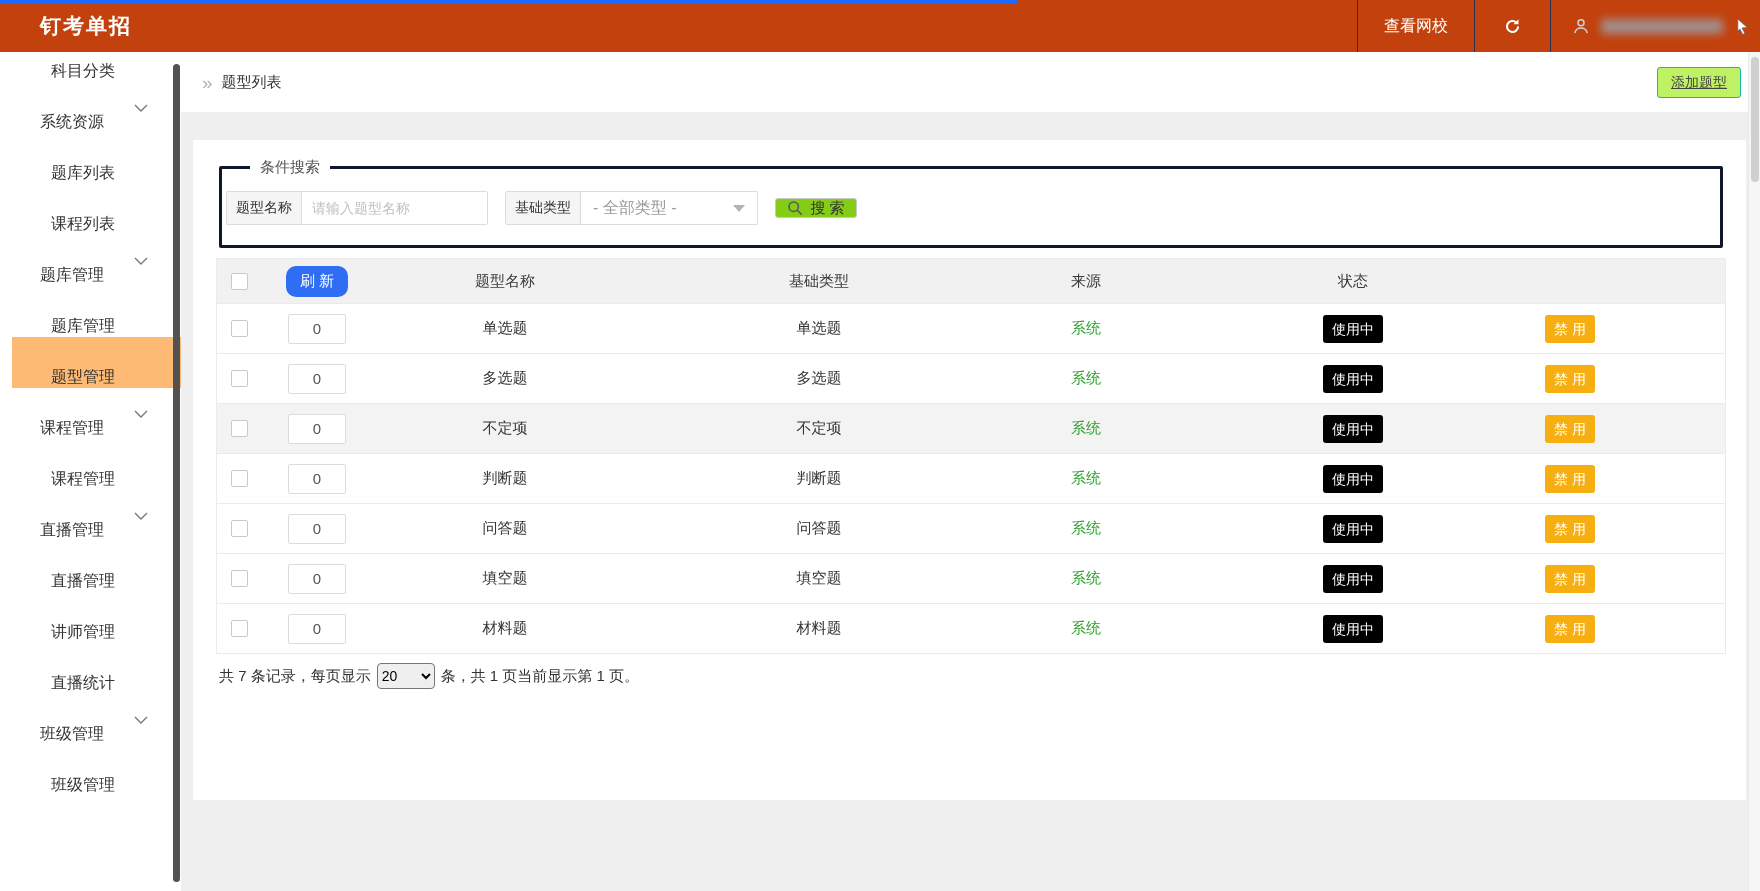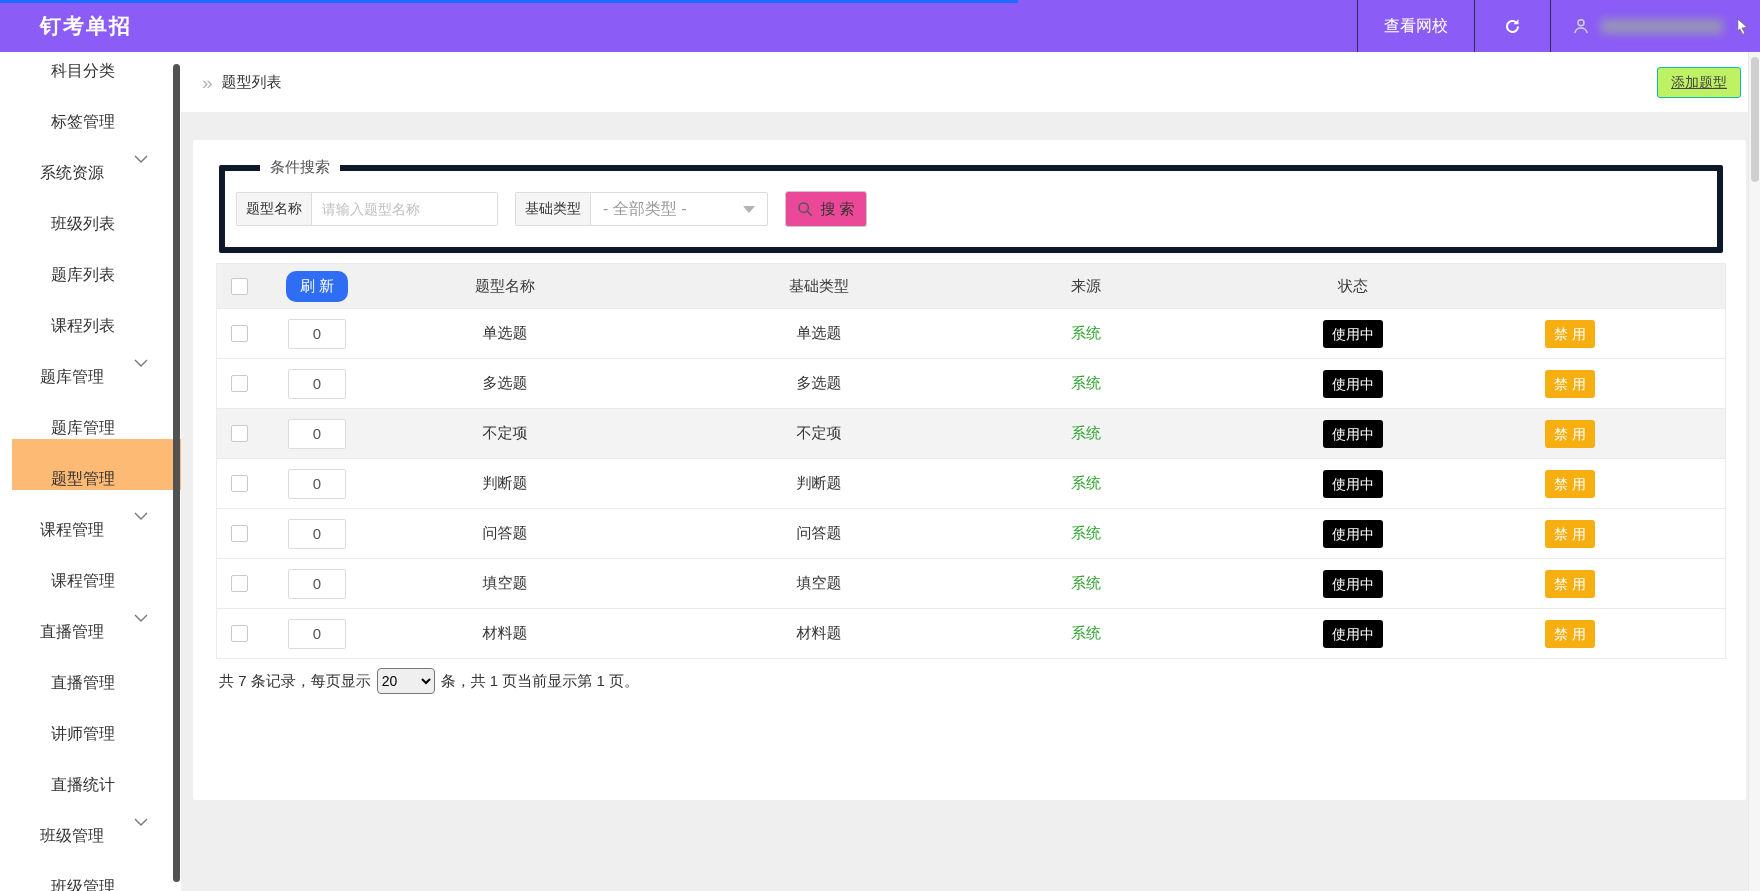--- a/index.html
+++ b/index.html
@@ -1,20 +1,20 @@
 <!DOCTYPE html>
 <html><head>
 <meta charset="utf-8">
 <style>
   * { margin:0; padding:0; box-sizing:border-box; }
   html,body { width:1760px; height:891px; overflow:hidden; font-family:"Liberation Sans","DejaVu Sans",sans-serif; background:#efefef; }
   .app { position:relative; width:1760px; height:891px; }
 
   
-  .topbar { position:absolute; top:0; left:0; width:1760px; height:52px; background:#8b5cf6; display:flex; align-items:center; z-index:20; }
+  .topbar { position:absolute; top:0; left:0; width:1760px; height:52px; background:#c2410c; display:flex; align-items:center; z-index:20; }
   .loading-bar { position:absolute; top:0; left:0; width:1018px; height:3px; background:#1a6bff; }
   .logo { margin-left:40px; color:#ffffff; font-size:21px; font-weight:600; letter-spacing:2px; white-space:nowrap; cursor:pointer; }
   .menu { display:flex; margin-left:56px; gap:41px; align-items:center; }
   .menu-item { color:#ffffff; font-size:16px; padding:10px 13px; border-radius:4px; white-space:nowrap; cursor:pointer; }
   .menu-item.active { background:#3e4a63; }
   .topbar-right { position:absolute; right:6px; top:0; height:52px; display:flex; align-items:center; }
   .tb-sep { width:1px; height:52px; background:#28324c; }
   .view-school { color:#ffffff; font-size:16px; padding:0 26px; cursor:pointer; white-space:nowrap; }
   .refresh-wrap { padding:0 28px; display:flex; align-items:center; cursor:pointer; }
   .user-wrap { display:flex; align-items:center; padding-left:20px; }
@@ -33,31 +33,31 @@
 
   
   .main { position:absolute; left:181px; top:52px; width:1579px; height:839px; background:#efefef; }
   .crumb-bar { height:60px; background:#ffffff; display:flex; align-items:center; padding-left:21px; position:relative; }
   .bc-icon { color:#b3b3b3; font-size:19px; margin-right:9px; line-height:1; }
   .crumb-title { font-size:15px; color:#333333; }
   .add-btn { position:absolute; right:19px; top:15px; height:31px; padding:0 13px; background:#bef264; border:1px solid #14b8a6; border-radius:3px; font-size:14px; color:#444444; text-decoration:underline; cursor:pointer; font-family:inherit; }
 
   .card { margin:28px 14px 0 12px; background:#ffffff; height:660px; padding:18px 20px 0 23px; border-radius:2px; }
 
-  fieldset.search-panel { border:6px solid #0f172a; border-radius:2px; margin:0 3px; padding:14px 0 20px 11px; }
+  fieldset.search-panel { border:3px solid #0f172a; border-radius:2px; margin:0 3px; padding:14px 0 20px 4px; }
   fieldset.search-panel legend { margin-left:24px; padding:0 10px; font-size:15px; color:#555555; }
   .controls { display:flex; gap:17px; align-items:center; }
   .input-group { display:flex; height:34px; border:1px solid #dcdcdc; border-radius:2px; align-items:stretch; background:#fff; }
   .ig-label { background:#f5f5f5; border-right:1px solid #dcdcdc; display:flex; align-items:center; padding:0 9px; font-size:14px; color:#333333; white-space:nowrap; }
   .name-input { border:none; outline:none; width:185px; padding:0 10px; font-size:14px; color:#333333; font-family:inherit; }
   .name-input::placeholder { color:#c0c0c0; }
   .select-group { cursor:pointer; }
   .select-value { width:148px; padding:0 12px; display:flex; align-items:center; color:#9a9a9a; font-size:16px; }
   .caret-down { width:0; height:0; border-left:6px solid transparent; border-right:6px solid transparent; border-top:7px solid #b3b3b3; margin:auto 12px auto 4px; }
-  .search-btn { height:36px; width:82px; display:flex; align-items:center; justify-content:center; gap:7px; background:#ec4899; border:1px solid #c9c9c9; border-radius:3px; font-size:15px; color:#333333; cursor:pointer; font-family:inherit; }
+  .search-btn { height:20px; width:82px; display:flex; align-items:center; justify-content:center; gap:7px; background:#84cc16; border:1px solid #c9c9c9; border-radius:3px; font-size:15px; color:#333333; cursor:pointer; font-family:inherit; }
 
   .table { margin-top:10px; border:1px solid #ebebeb; }
   .thead { height:44px; background:#f1f1f1; display:flex; align-items:center; font-size:15px; color:#3a3a3a; }
   .trow { height:50px; display:flex; align-items:center; border-top:1px solid #ebebeb; background:#ffffff; font-size:15px; color:#333333; }
   .trow.hovered { background:#f3f3f3; }
   .c-check { width:44px; display:flex; justify-content:center; }
   .c-num { width:112px; display:flex; justify-content:center; }
   .c-name { width:264px; text-align:center; }
   .c-type { width:364px; text-align:center; }
   .c-src { width:170px; text-align:center; }
@@ -107,31 +107,25 @@
           </svg>
       </div>
     </div>
   </div>
 
   <div class="sidebar">
     <div class="side-list">
       <div class="side-item child">
           <span>科目分类</span>
         </div>
-      <div class="side-item child">
-          <span>标签管理</span>
-        </div>
       <div class="side-item group">
           <span>系统资源</span>
         <svg class="side-chevron" width="14" height="9" viewBox="0 0 14 9">
             <path d="M1 1l6 6 6-6" fill="none" stroke="#777777" stroke-width="1.4"></path>
           </svg>
-        </div>
-      <div class="side-item child">
-          <span>班级列表</span>
         </div>
       <div class="side-item child">
           <span>题库列表</span>
         </div>
       <div class="side-item child">
           <span>课程列表</span>
         </div>
       <div class="side-item group">
           <span>题库管理</span>
         <svg class="side-chevron" width="14" height="9" viewBox="0 0 14 9">

